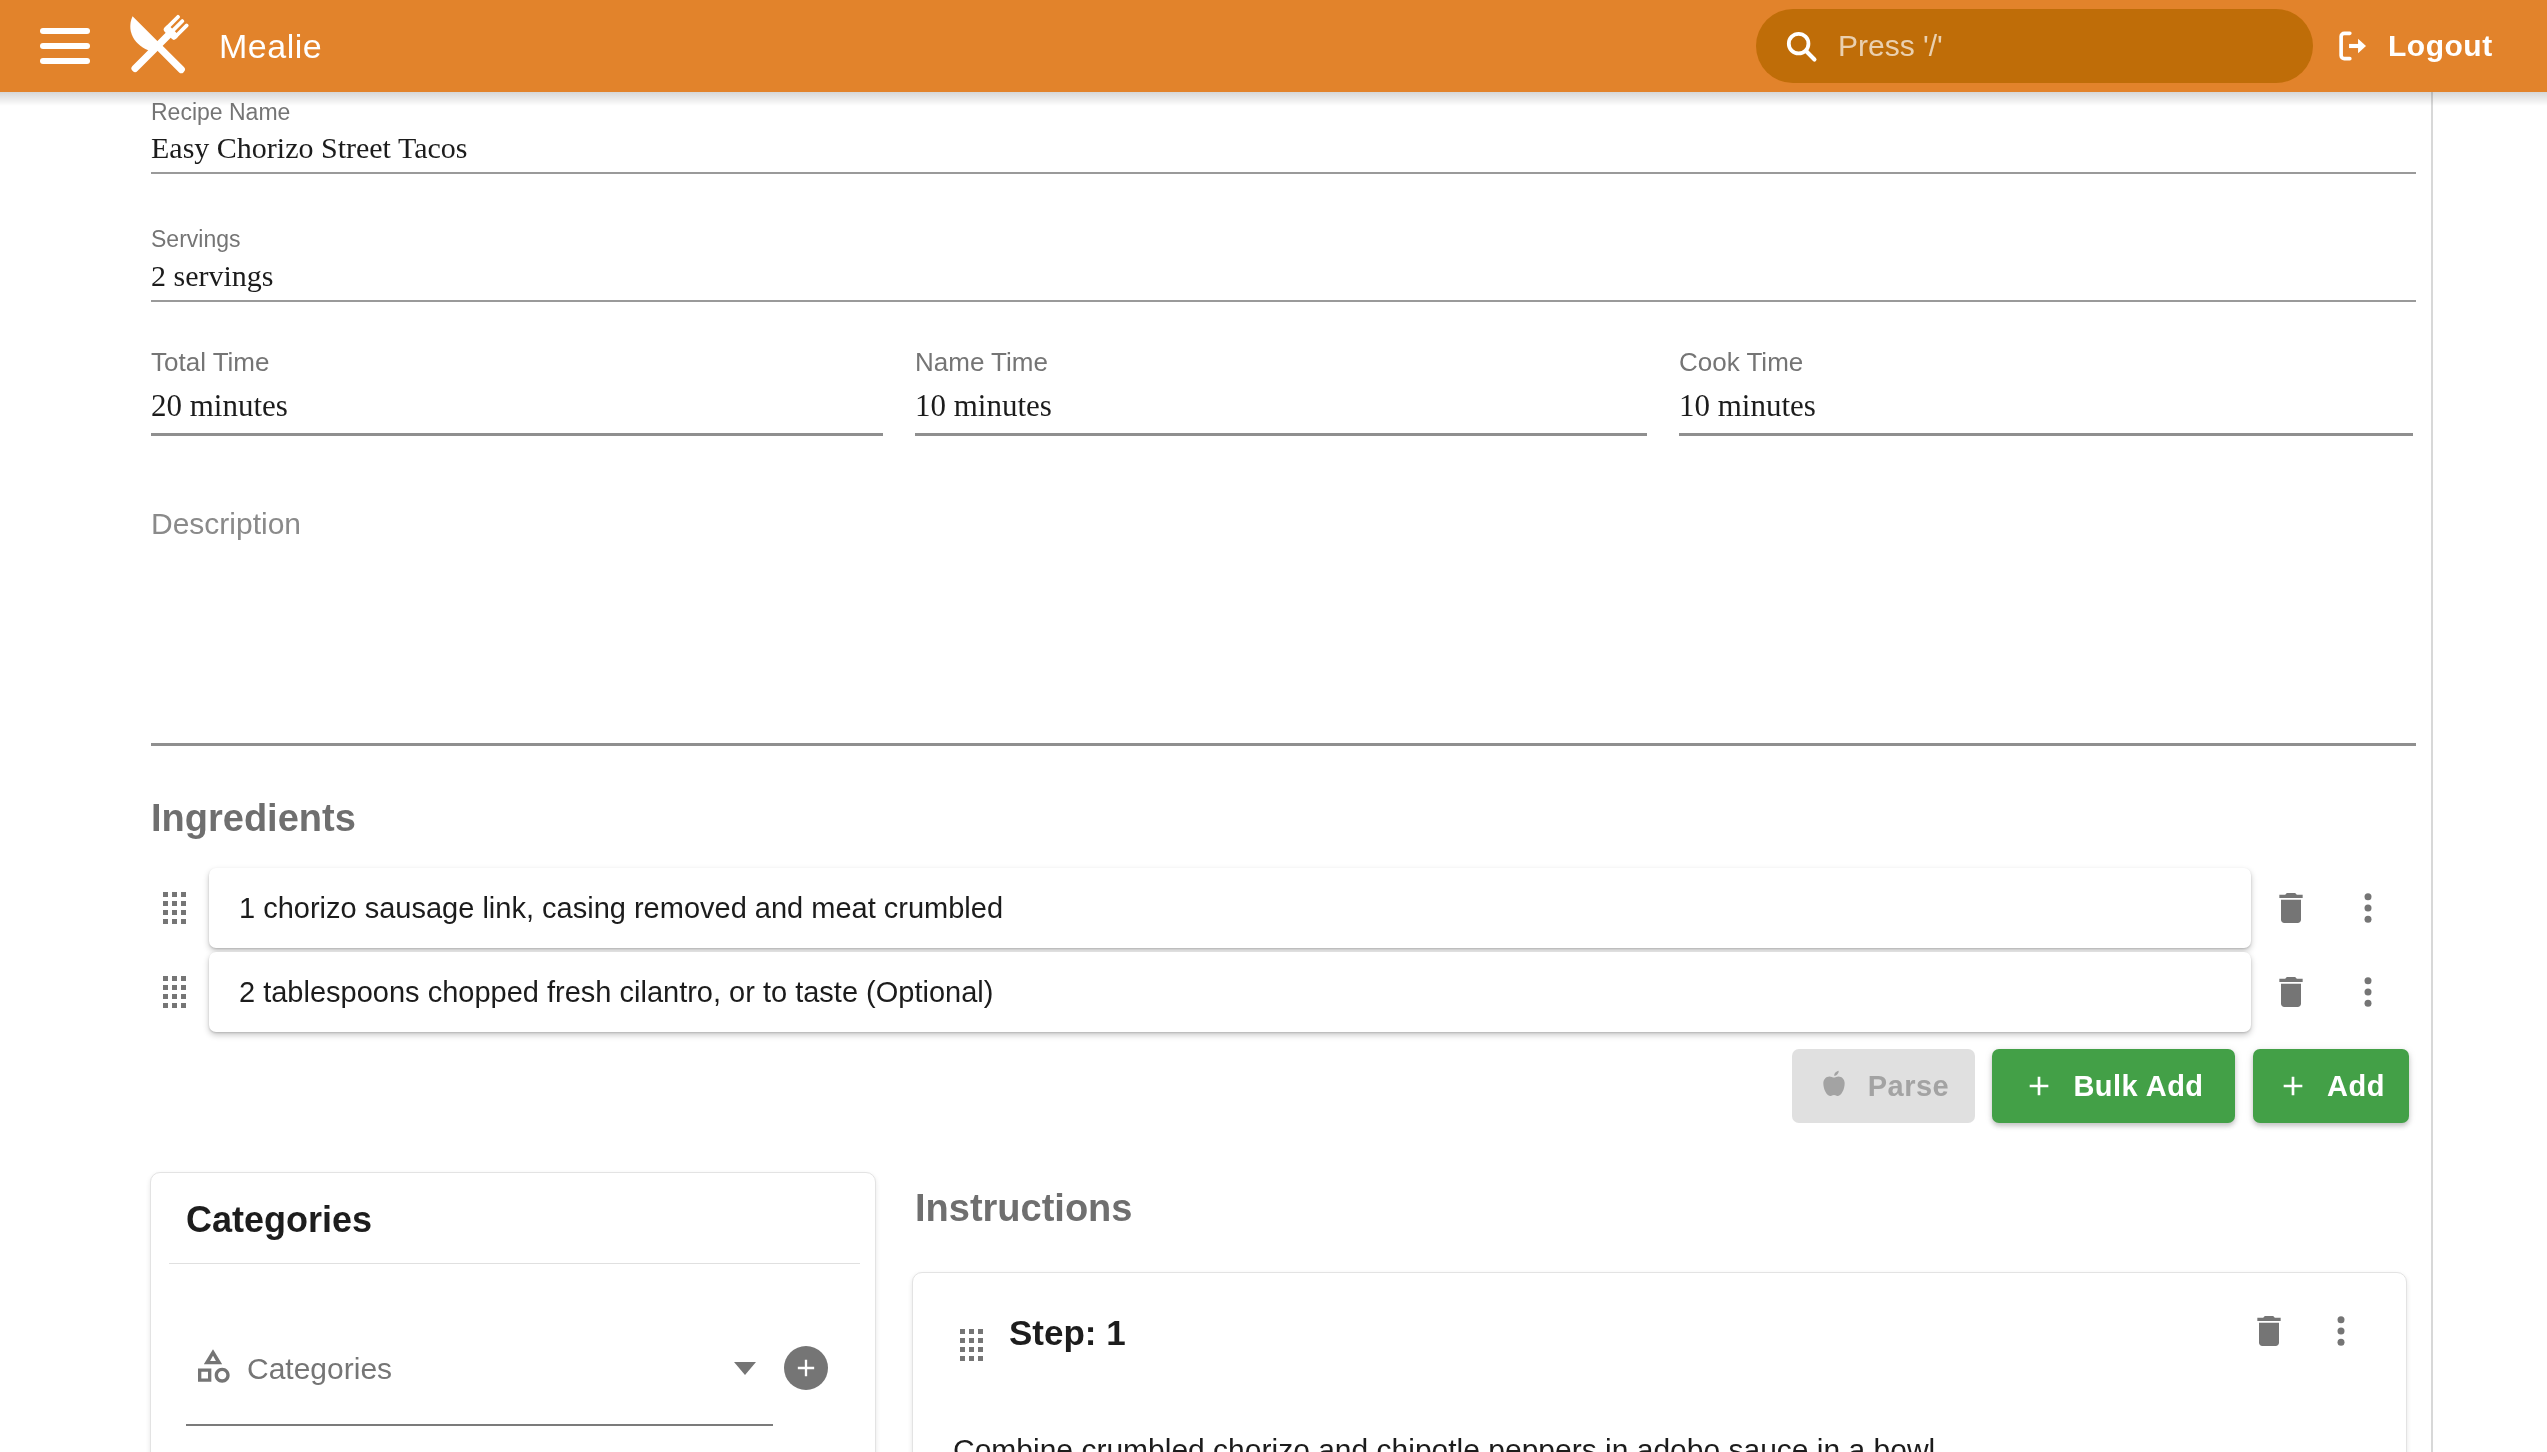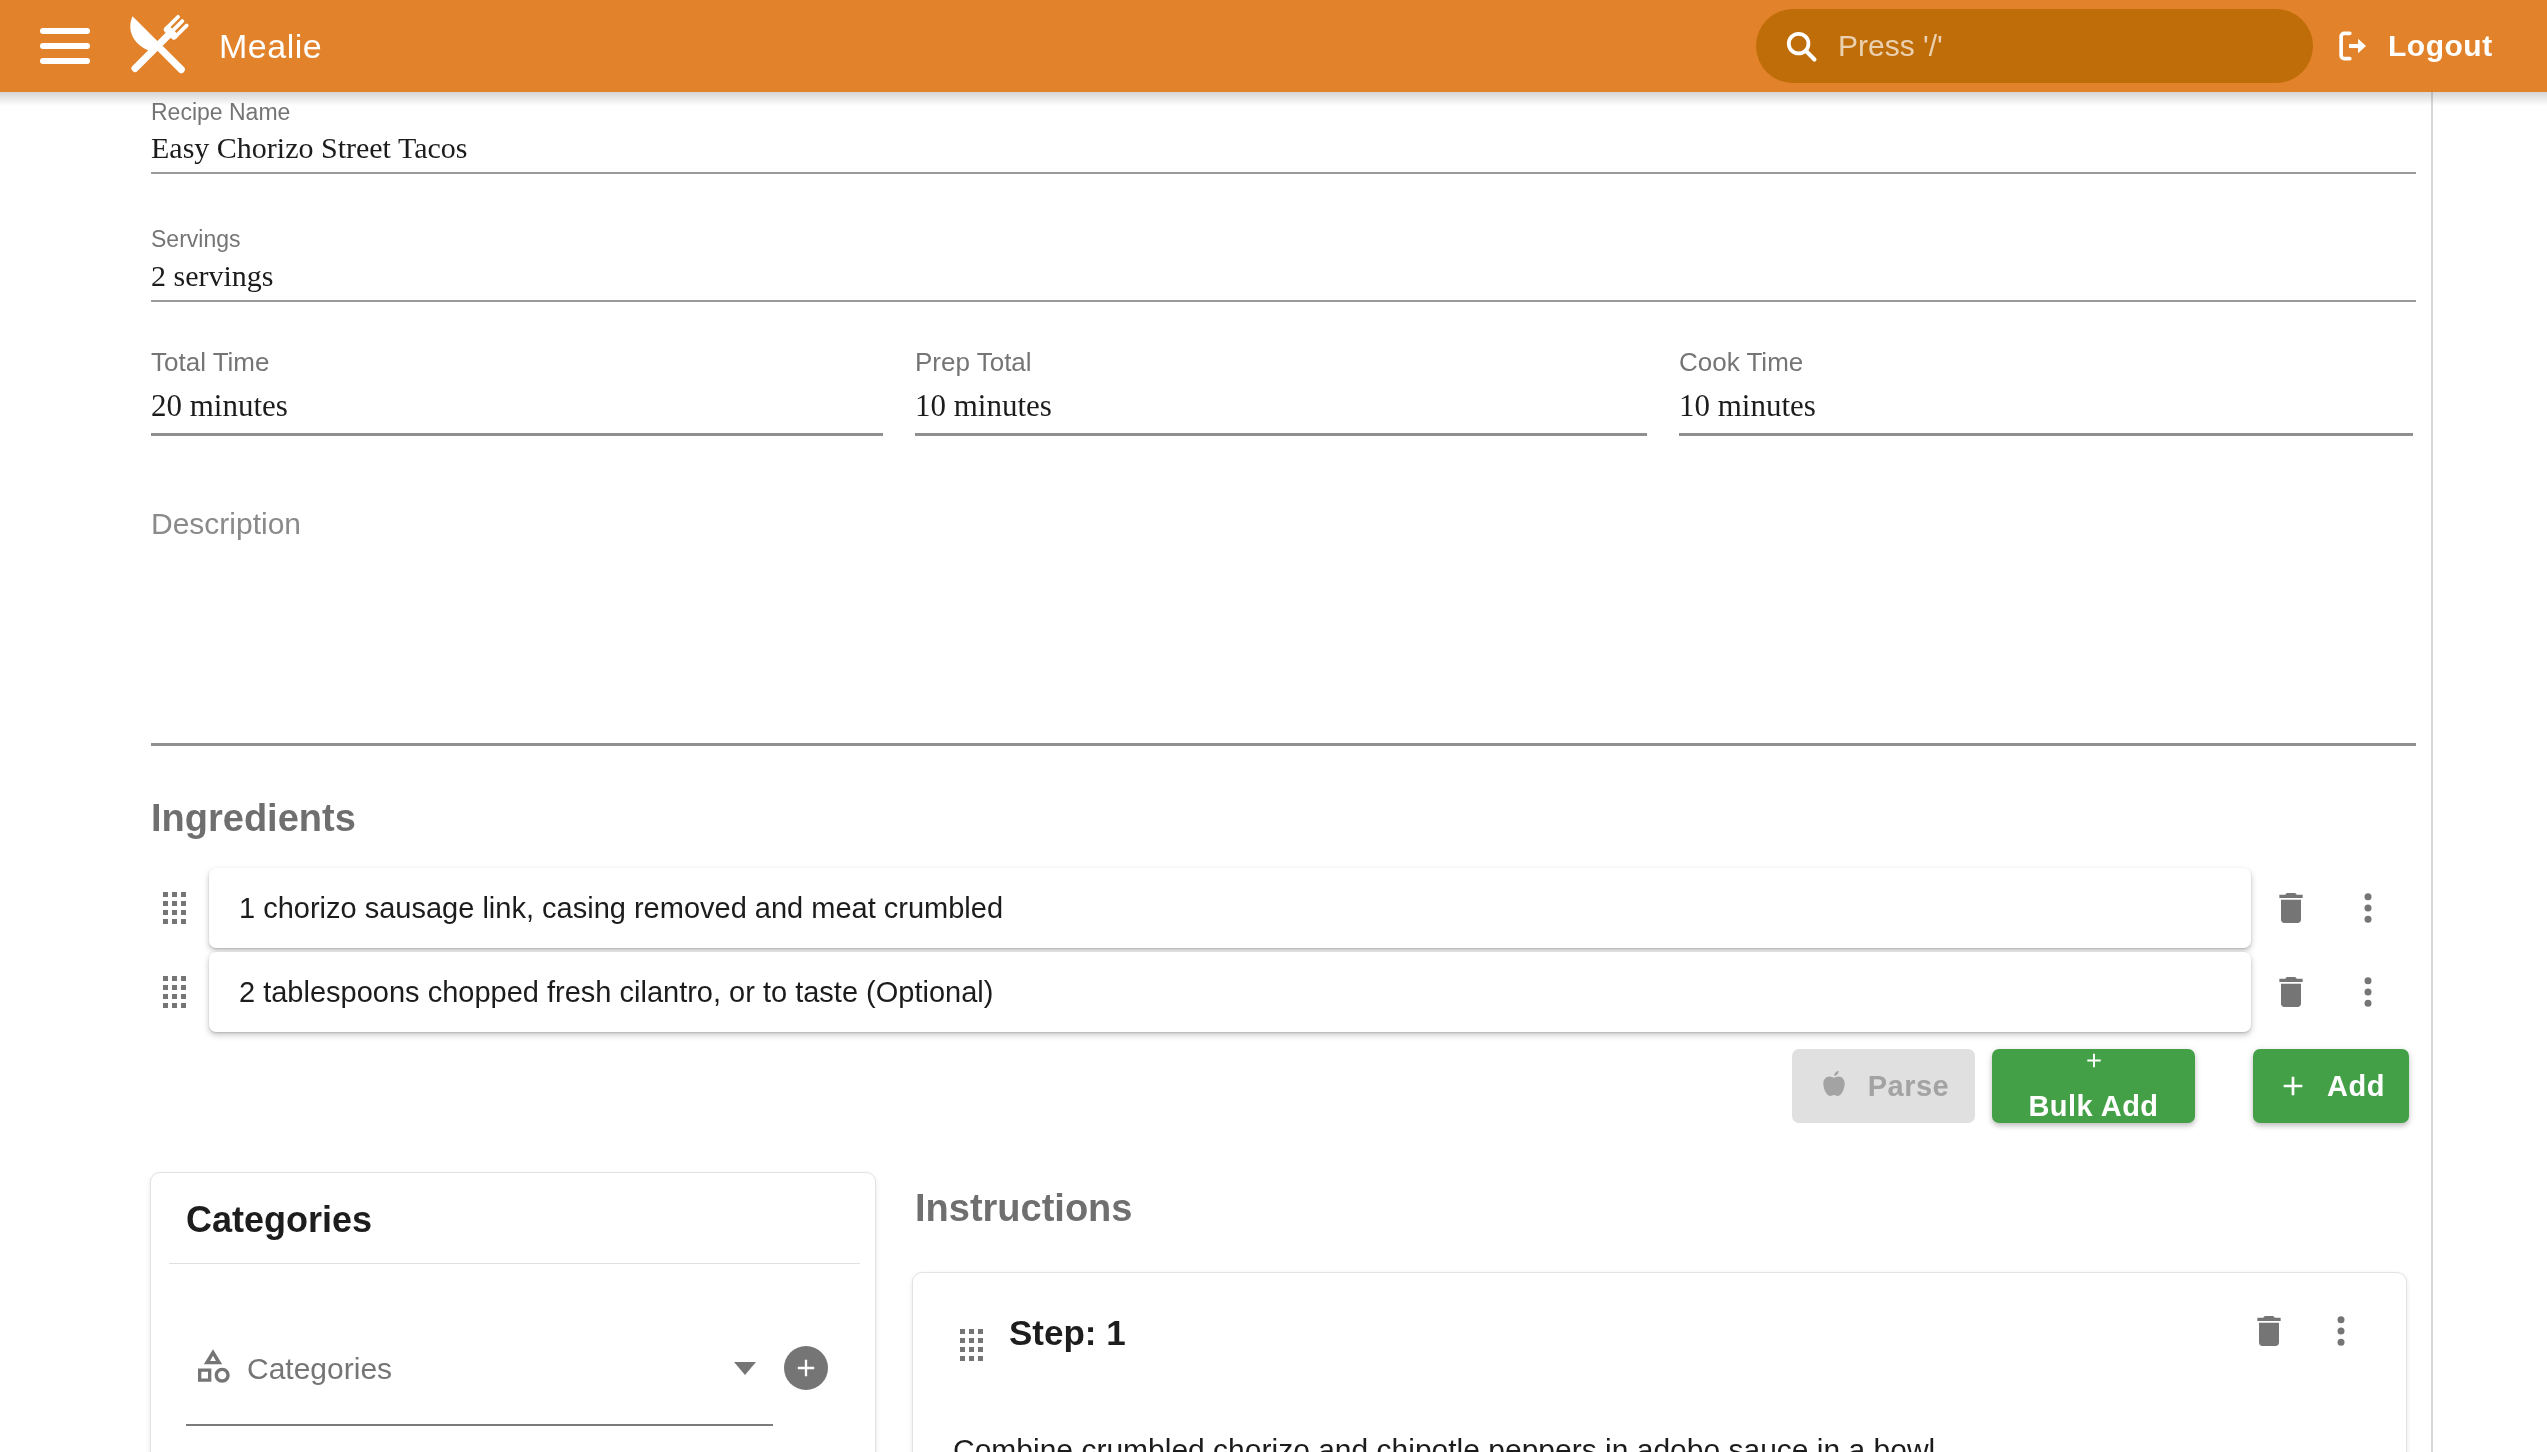--- a/index.html
+++ b/index.html
@@ -124,21 +124,21 @@
 <div class="underline" style="left:151px; top:172px; width:2265px; height:2px;"></div>
 
 <div class="f-label" style="left:151px; top:226px;">Servings</div>
 <input class="f-input" style="left: 151px; top: 255px; width: 2259px; height: 42px;" value="2 servings">
 <div class="underline" style="left:151px; top:300px; width:2265px; height:2px;"></div>
 
 <div class="f-label-lg" style="left:151px; top:347px;">Total Time</div>
 <input class="f-input" style="left: 151px; top: 384px; width: 726px; height: 44px; font-size: 31px;" value="20 minutes">
 <div class="underline thick" style="left:151px; top:433px; width:732px; height:3px;"></div>
 
-<div class="f-label-lg" style="left:915px; top:347px;">Prep Total</div>
+<div class="f-label-lg" style="left:915px; top:347px;">Name Time</div>
 <input class="f-input" style="left: 915px; top: 384px; width: 726px; height: 44px; font-size: 31px;" value="10 minutes">
 <div class="underline thick" style="left:915px; top:433px; width:732px; height:3px;"></div>
 
 <div class="f-label-lg" style="left:1679px; top:347px;">Cook Time</div>
 <input class="f-input" style="left: 1679px; top: 384px; width: 726px; height: 44px; font-size: 31px;" value="10 minutes">
 <div class="underline thick" style="left:1679px; top:433px; width:734px; height:3px;"></div>
 
 <div class="abs" style="left:151px; top:507px; width:2265px; height:239px;">
   <div style="color:#8a8a8a; font-size:30px;">Description</div>
 </div>
@@ -206,21 +206,21 @@
   </svg>
 </div>
 
 <button class="btn btn-disabled" style="left:1792px; width:183px;">
   <svg width="32" height="32" viewBox="0 0 24 24" fill="#A3A3A3">
     <path d="M20,10c0,4.5-2.6,9.5-5,9.5c-1.2,0-1.7-0.8-3-0.8s-1.8,0.8-3,0.8c-2.4,0-5-5-5-9.5c0-3.1 2.1-5.2 4.6-5.2c1.4,0 2.4,0.9 3.4,0.9s2-0.9 3.4-0.9C17.9,4.8 20,6.9 20,10z"></path>
     <path d="M12.1,4.4c-0.1-1.9 1.5-3.6 3.4-3.9C15.6,2.5 14,4.2 12.1,4.4z"></path>
   </svg>
   <span>Parse</span>
 </button>
-<button class="btn btn-green" style="left:1992px; width:203px;flex-direction:column;">
+<button class="btn btn-green" style="left:1992px; width:243px;">
   <svg width="32" height="32" viewBox="0 0 24 24" fill="#fff">
     <path d="M19 13H13V19H11V13H5V11H11V5H13V11H19V13Z"></path>
   </svg>
   <span>Bulk Add</span>
 </button>
 <button class="btn btn-green" style="left:2253px; width:156px;">
   <svg width="32" height="32" viewBox="0 0 24 24" fill="#fff">
     <path d="M19 13H13V19H11V13H5V11H11V5H13V11H19V13Z"></path>
   </svg>
   <span>Add</span>

